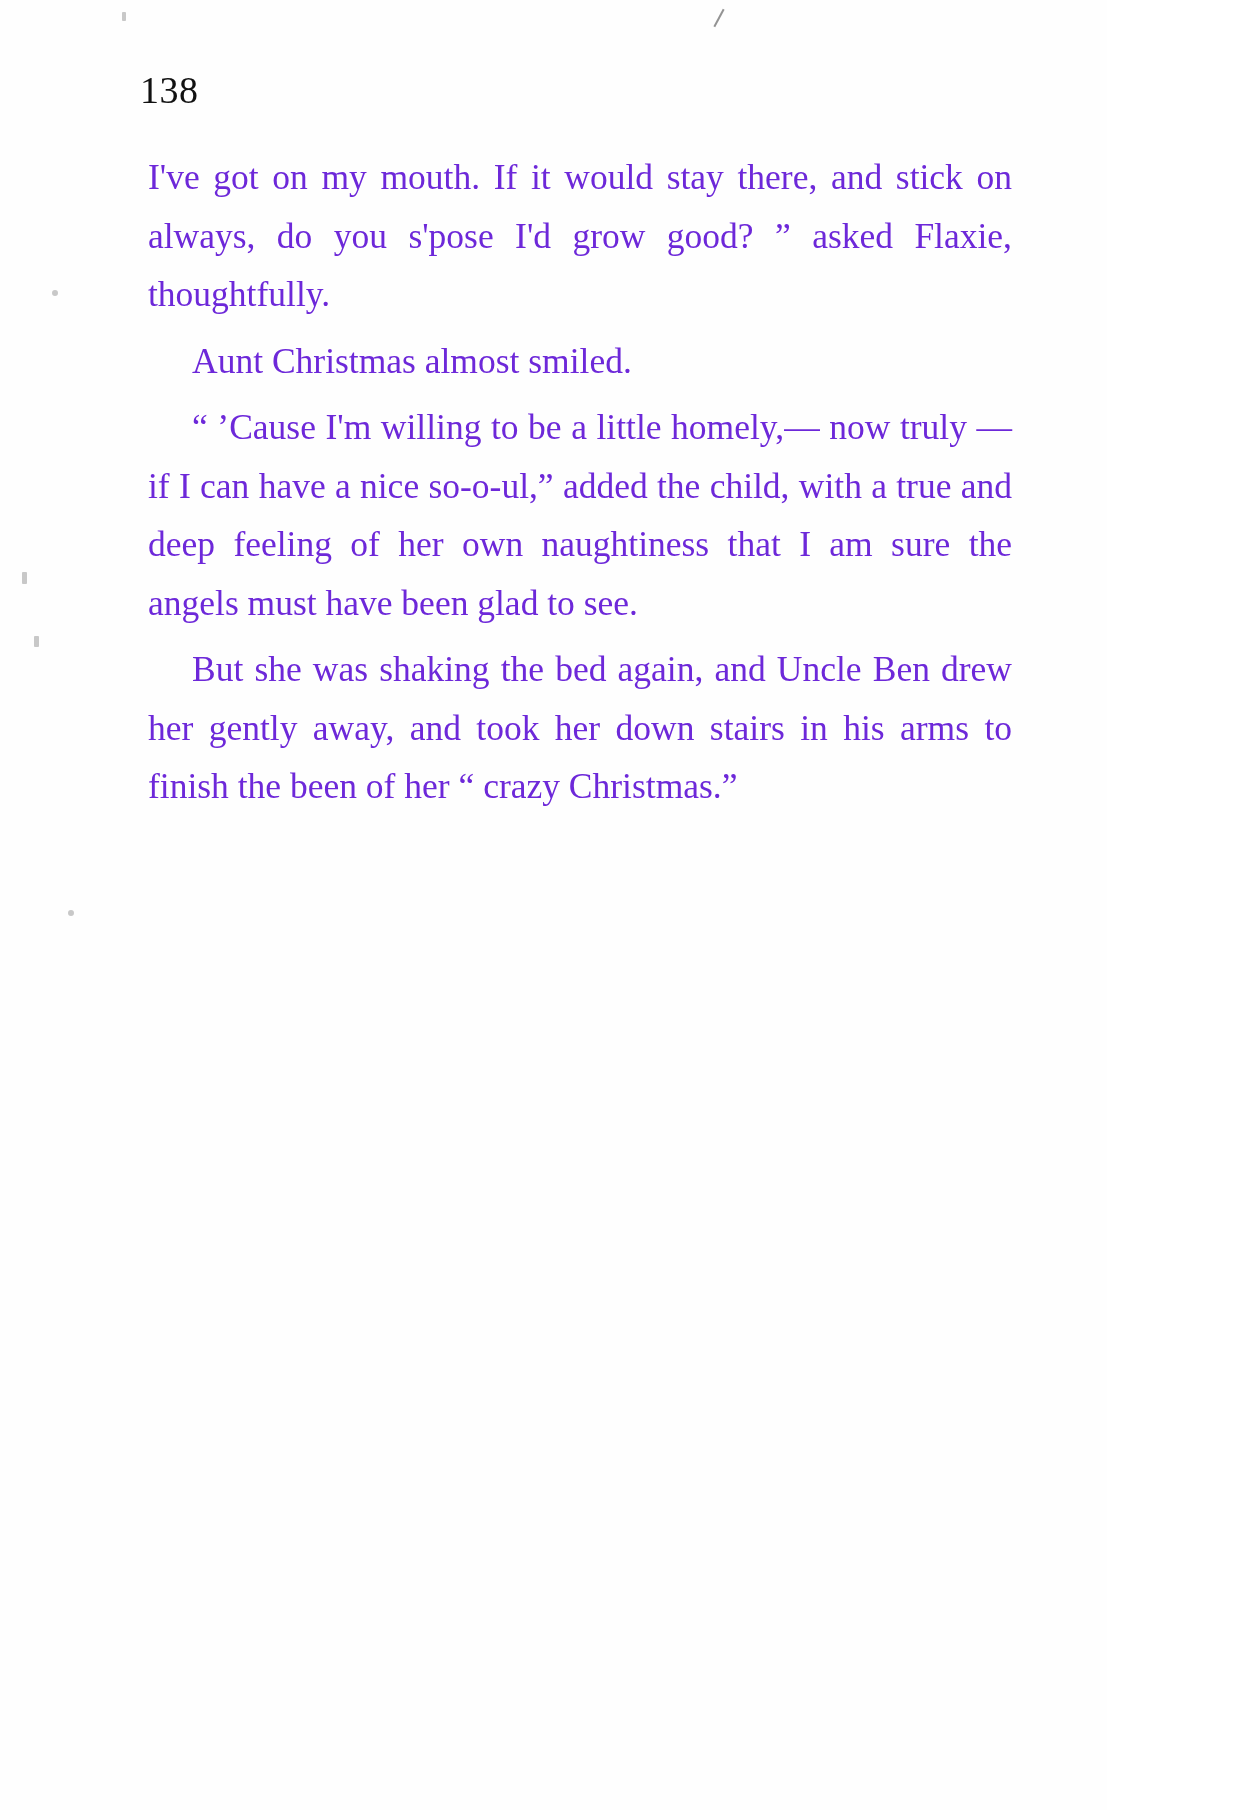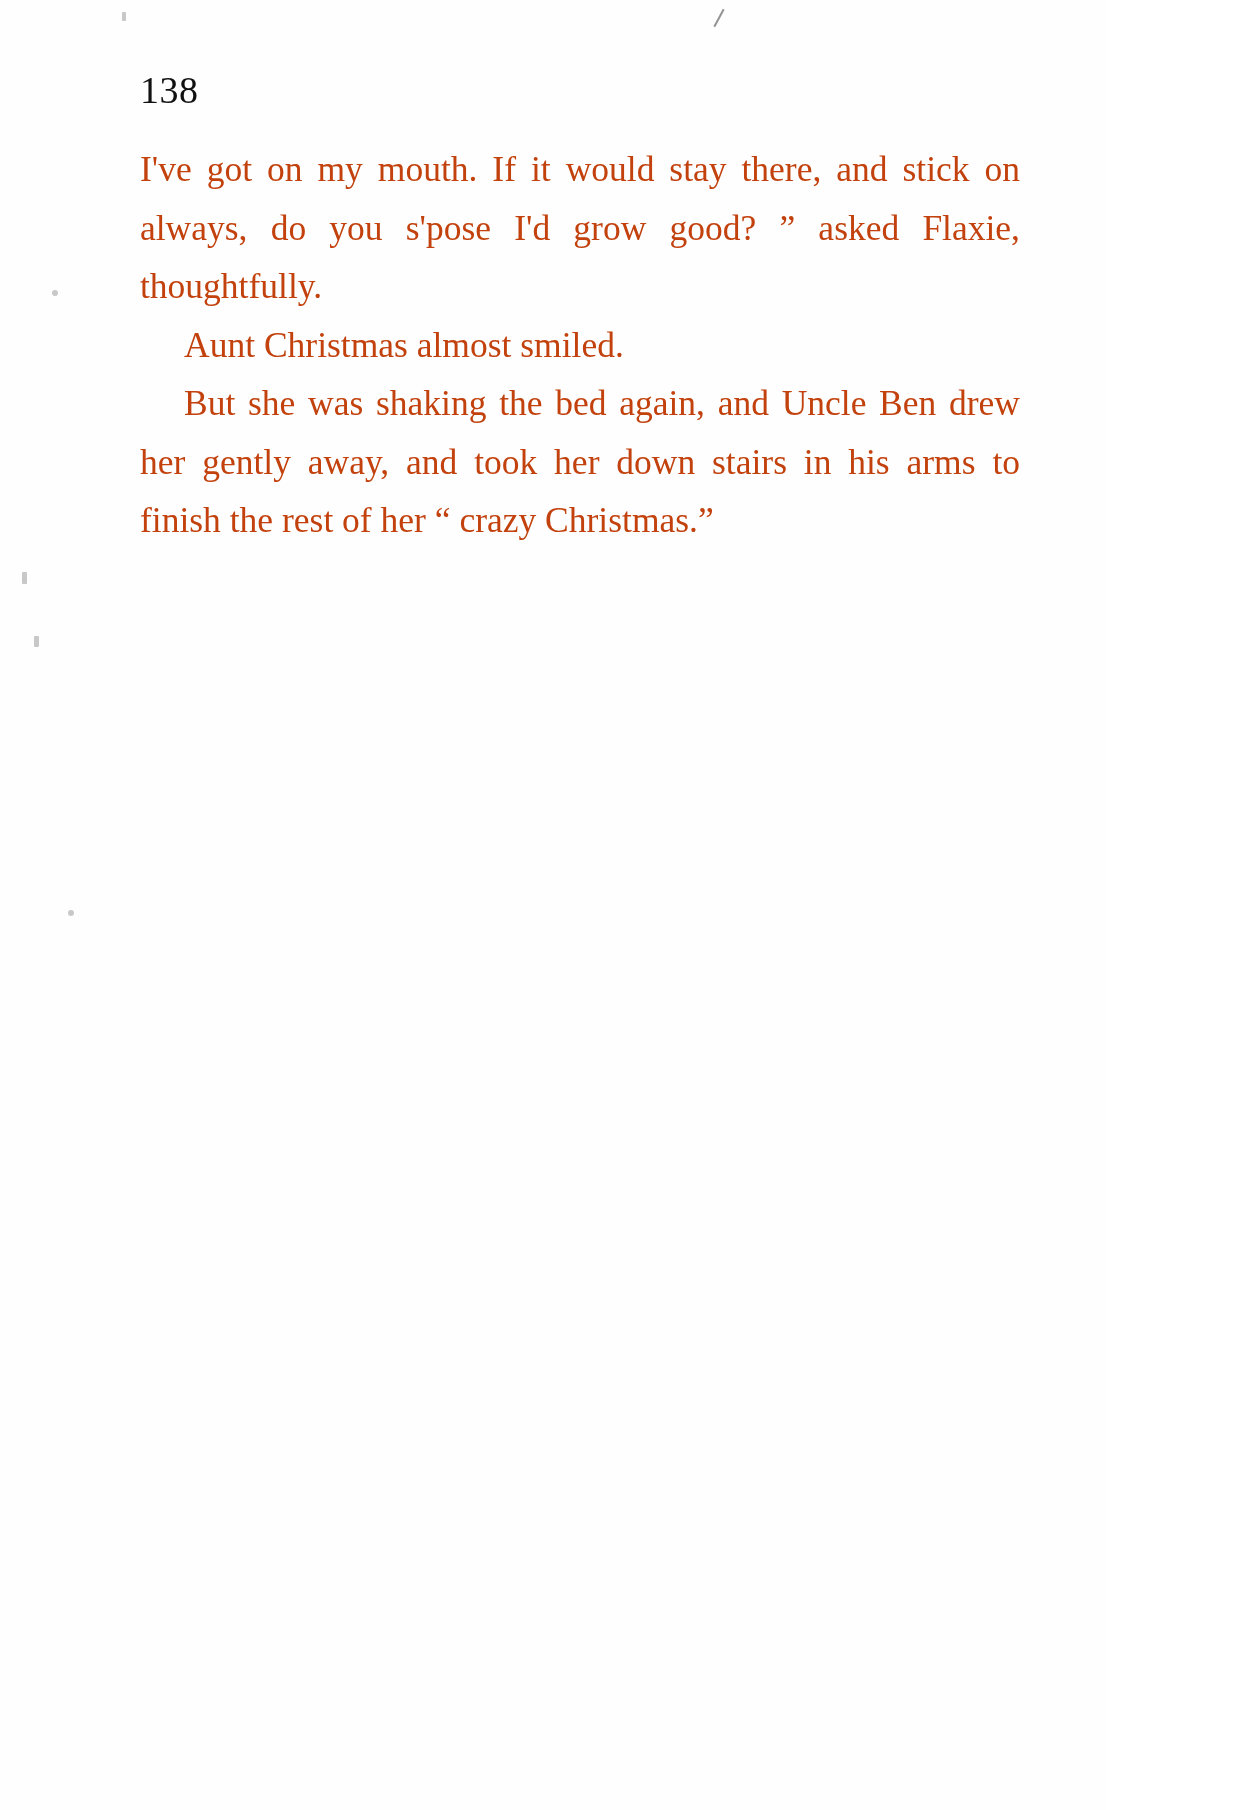--- a/index.html
+++ b/index.html
@@ -54,27 +54,27 @@
 
   
   .text-block {
     position: absolute;
     left: 140px;
     top: 140px;
     width: 880px;
   }
 
   .para {
-    margin: 0;
+    margin: 8px;
     padding: 0;
     font-size: 35.5px;
     line-height: 58.5px;
     text-align: justify;
     text-justify: inter-word;
-    color: #c2410c;
+    color: #6d28d9;
     -webkit-hyphens: none;
     hyphens: none;
   }
   .para.indent {
     text-indent: 44px;
   }
   .para.first {
     text-indent: 0;
   }
   .para + .para {
@@ -109,16 +109,17 @@
   <div class="speck" style="left:34px; top:636px; width:5px; height:11px; border-radius:1px;"></div>
   <div class="speck" style="left:68px; top:910px; width:6px; height:6px;"></div>
 
   <div class="head-row">
     <div class="folio">138</div>
   </div>
 
   <div class="text-block">
     <p class="para first">I've got on my mouth.  If it would stay there, and stick on always, do you s'pose I'd grow good? ” asked Flaxie, thoughtfully.</p>
     <p class="para indent">Aunt Christmas almost smiled.</p>
-    <p class="para indent">But she was shaking the bed again, and Uncle Ben drew her gently away, and took her down stairs in his arms to finish the rest of her “ crazy Christmas.”</p>
+    <p class="para indent">“ ’Cause I'm willing to be a little homely,— now truly — if I can have a nice so-o-ul,” added the child, with a true and deep feeling of her own naughtiness that I am sure the angels must have been glad to see.</p>
+    <p class="para indent">But she was shaking the bed again, and Uncle Ben drew her gently away, and took her down stairs in his arms to finish the been of her “ crazy Christmas.”</p>
   </div>
 
 </div>
 
 </body></html>

